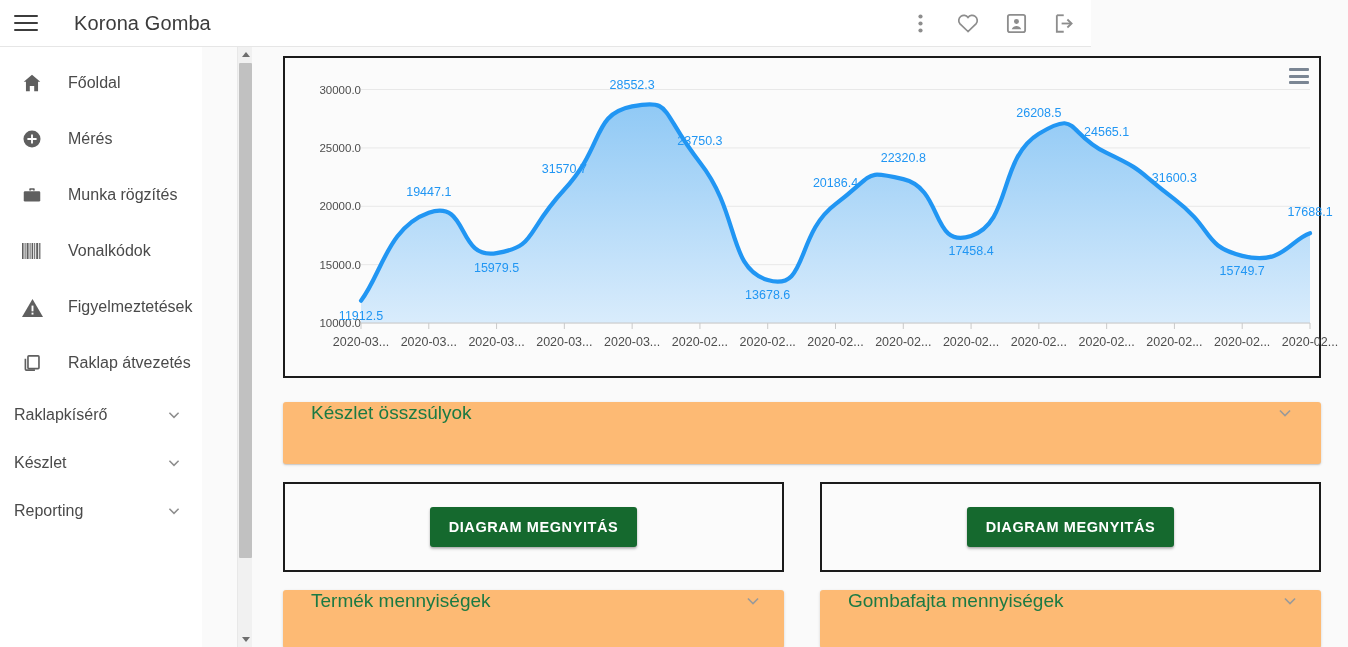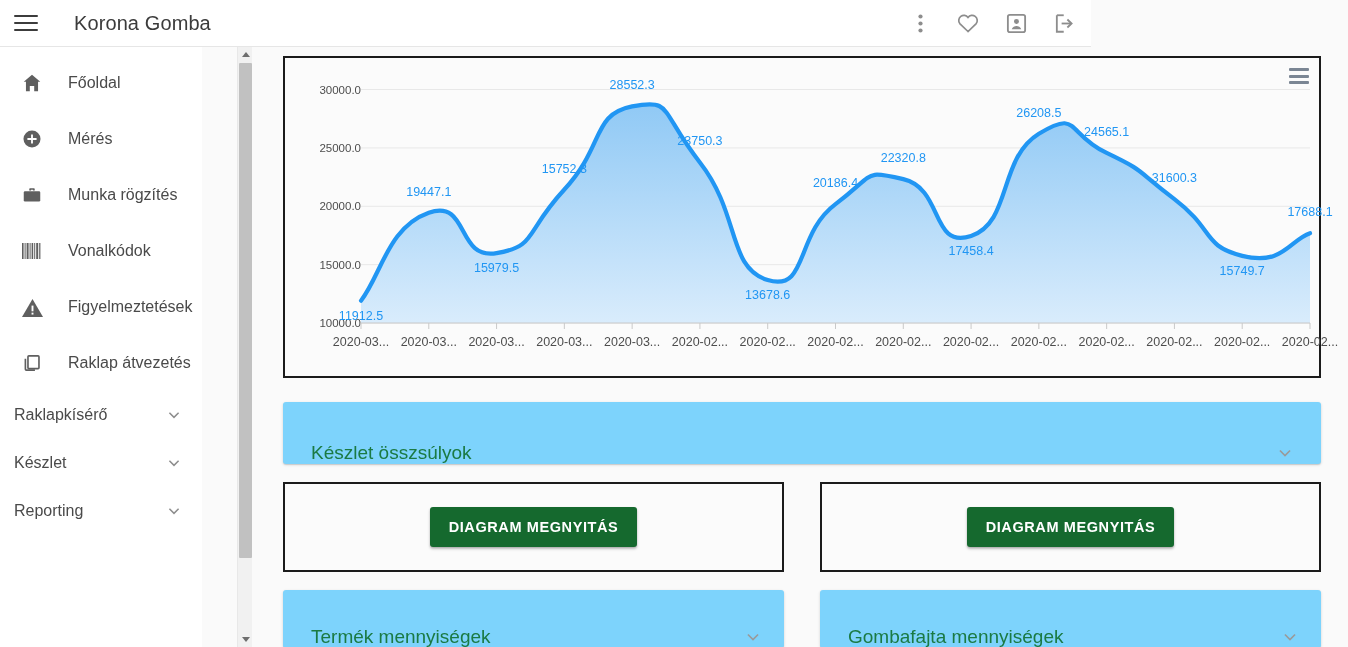--- a/index.html
+++ b/index.html
@@ -173,24 +173,24 @@
     color: #2196f3;
     white-space: nowrap;
     transform: translateX(-50%);
     z-index: 5;
   }
   svg.chart-svg { position: absolute; left: 0; top: 0; }
 
   
   .panel {
     width: 1038px;
-    background: #7dd3fc;
+    background: #fdba74;
     border-radius: 3px;
     box-shadow: 0 1px 3px rgba(0,0,0,.14), 0 1px 1px rgba(0,0,0,.10);
-    display: flex; align-items: flex-end;
+    display: flex; align-items: flex-start;
     padding: 0 25px 0 28px;
     cursor: pointer;
   }
   .panel-title {
     font-size: 19px;
     color: #1b7a43;
     font-weight: 400;
   }
   .panel-chev { margin-left: auto; color: #9a9a9a; display:flex; }
 
@@ -438,21 +438,21 @@
           <div class="x-label" style="left: 753.857px;">2020-02...</div>
           <div class="x-label" style="left: 821.643px;">2020-02...</div>
           <div class="x-label" style="left: 889.429px;">2020-02...</div>
           <div class="x-label" style="left: 957.214px;">2020-02...</div>
           <div class="x-label" style="left: 1025px;">2020-02...</div>
         </div>
       <div id="labels">
           <div class="dl" style="left: 76px; top: 250.673px;">11912.5</div>
           <div class="dl" style="left: 143.786px; top: 126.711px;">19447.1</div>
           <div class="dl" style="left: 211.571px; top: 203.193px;">15979.5</div>
-          <div class="dl" style="left: 279.357px; top: 103.514px;">15752.3</div>
+          <div class="dl" style="left: 279.357px; top: 103.514px;">31570.7</div>
           <div class="dl" style="left: 347.143px; top: 20.4127px;">28552.3</div>
           <div class="dl" style="left: 414.929px; top: 76.4732px;">23750.3</div>
           <div class="dl" style="left: 482.714px; top: 230.054px;">13678.6</div>
           <div class="dl" style="left: 550.5px; top: 118.08px;">20186.4</div>
           <div class="dl" style="left: 618.286px; top: 93.1618px;">22320.8</div>
           <div class="dl" style="left: 686.071px; top: 185.928px;">17458.4</div>
           <div class="dl" style="left: 753.857px; top: 47.7752px;">26208.5</div>
           <div class="dl" style="left: 821.643px; top: 66.9609px;">24565.1</div>
           <div class="dl" style="left: 889.429px; top: 113.122px;">31600.3</div>
           <div class="dl" style="left: 957.214px; top: 205.876px;">15749.7</div>

